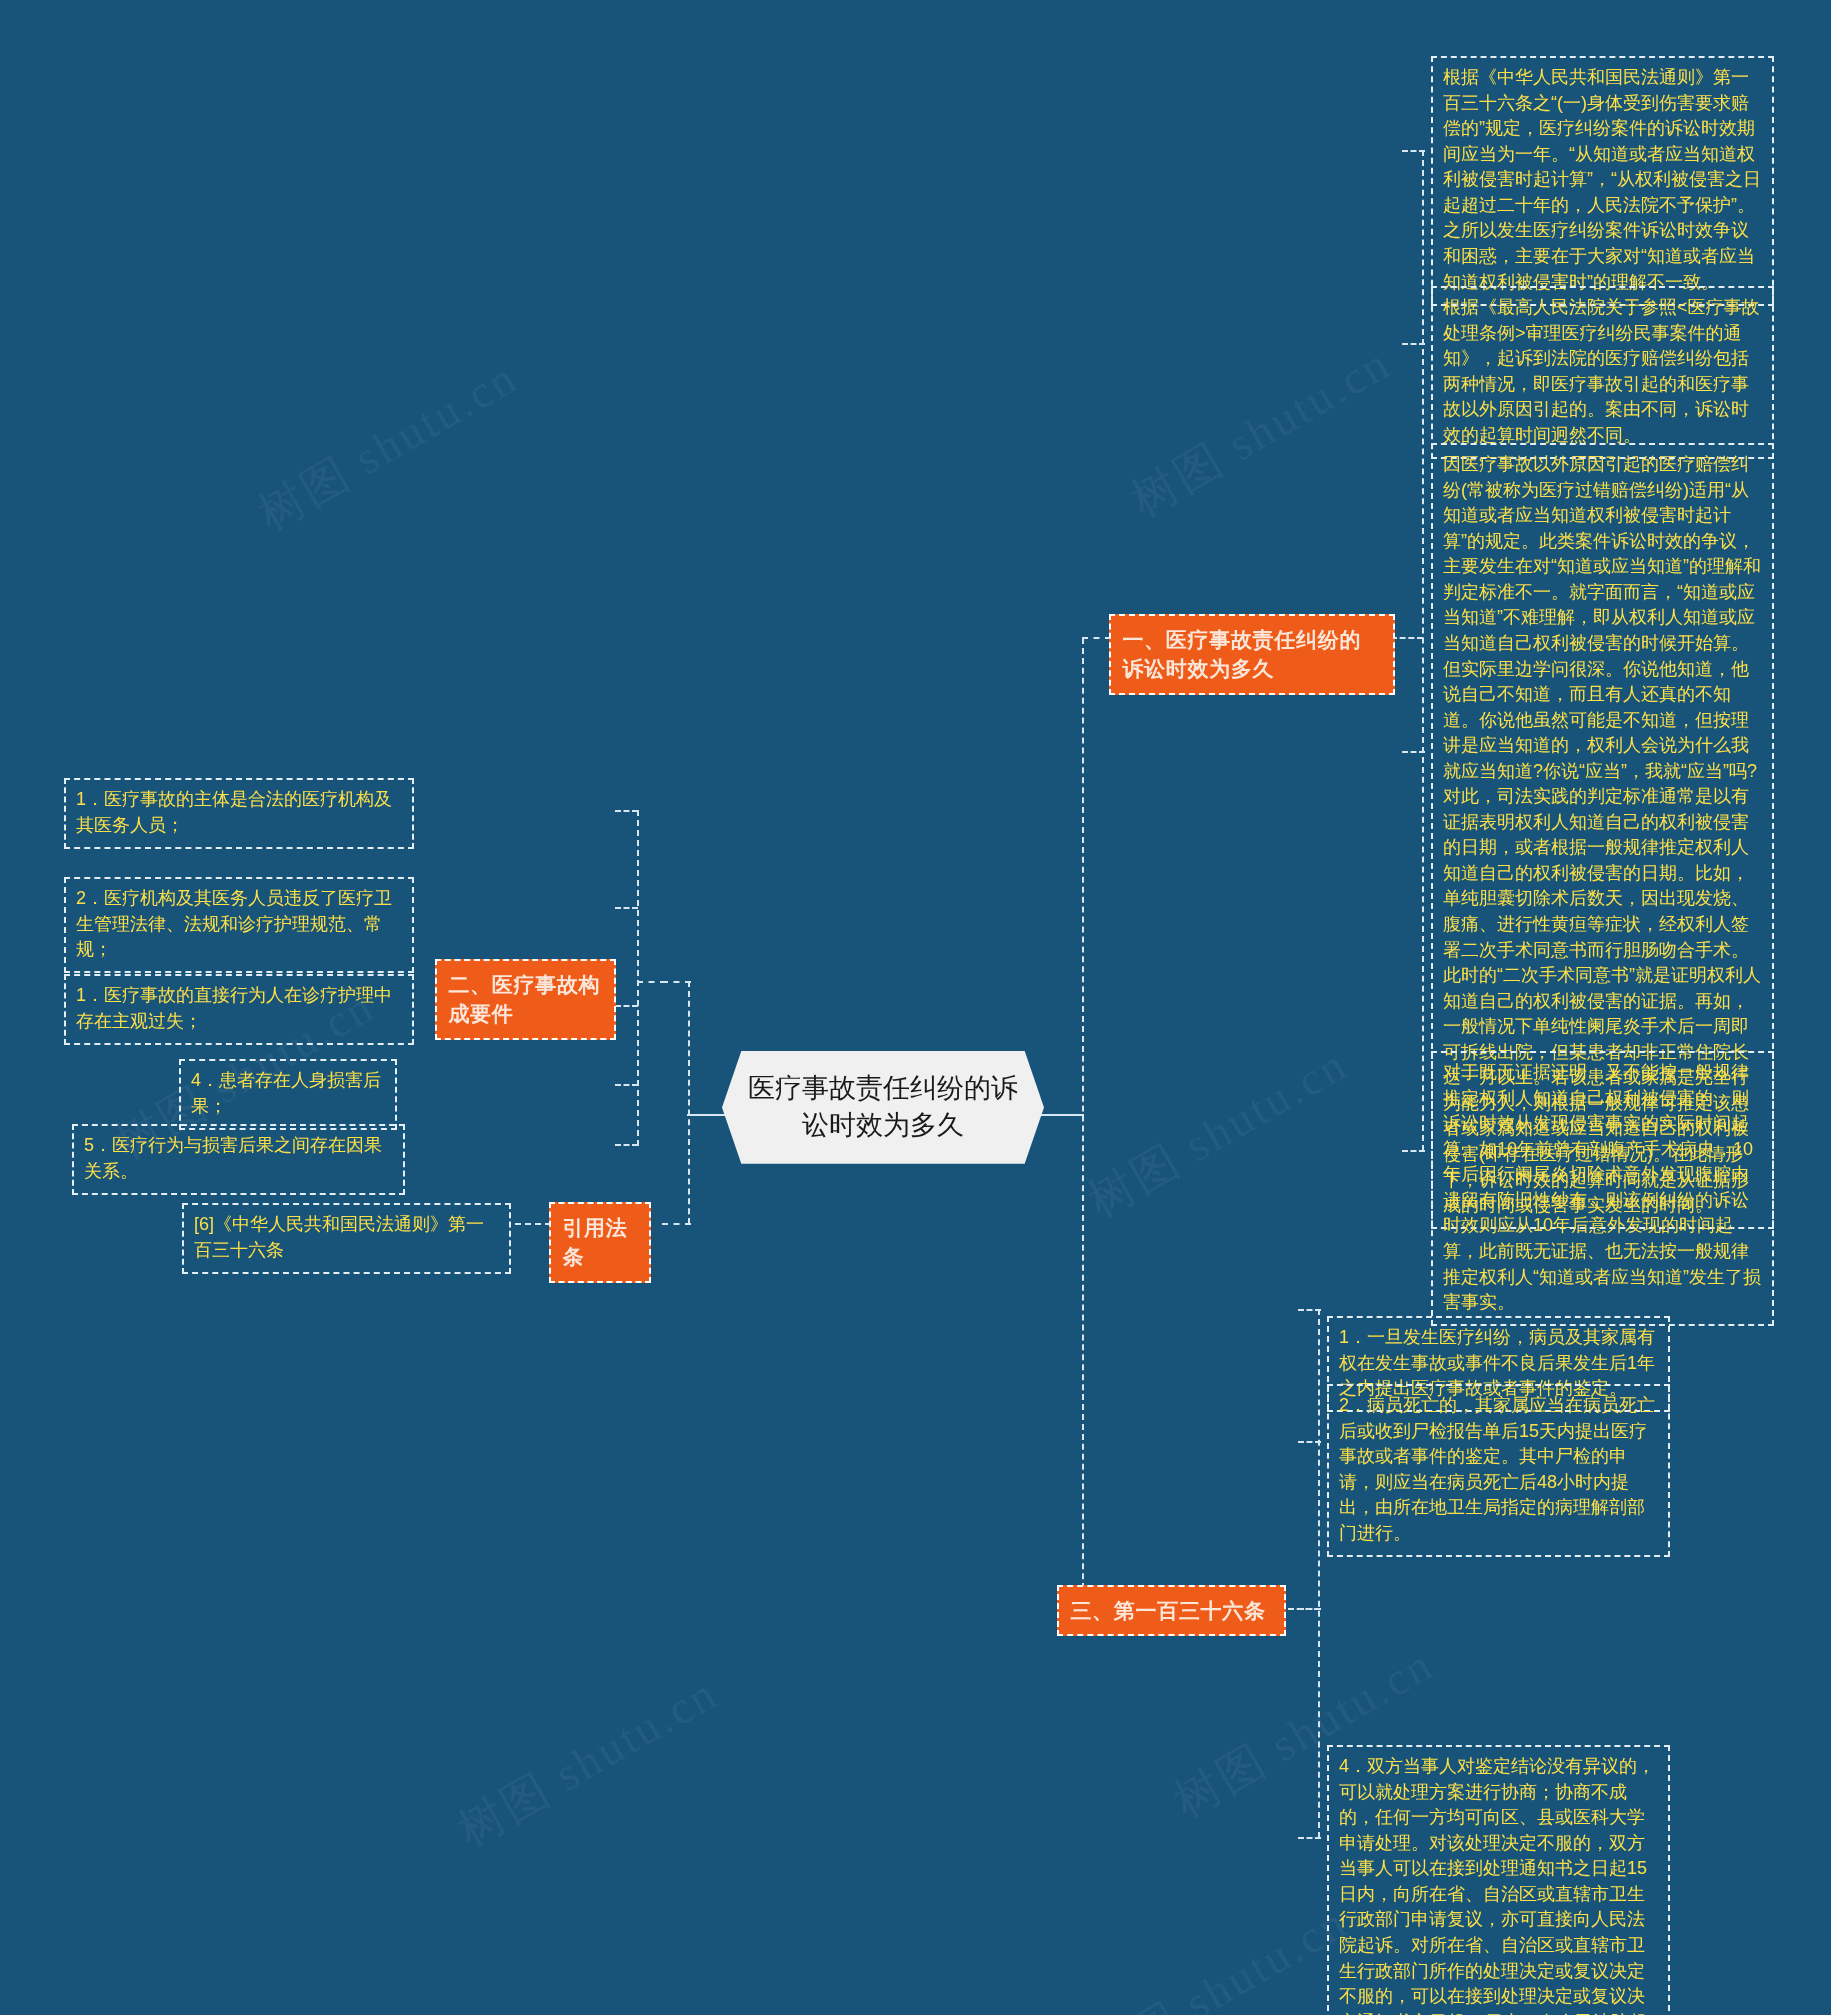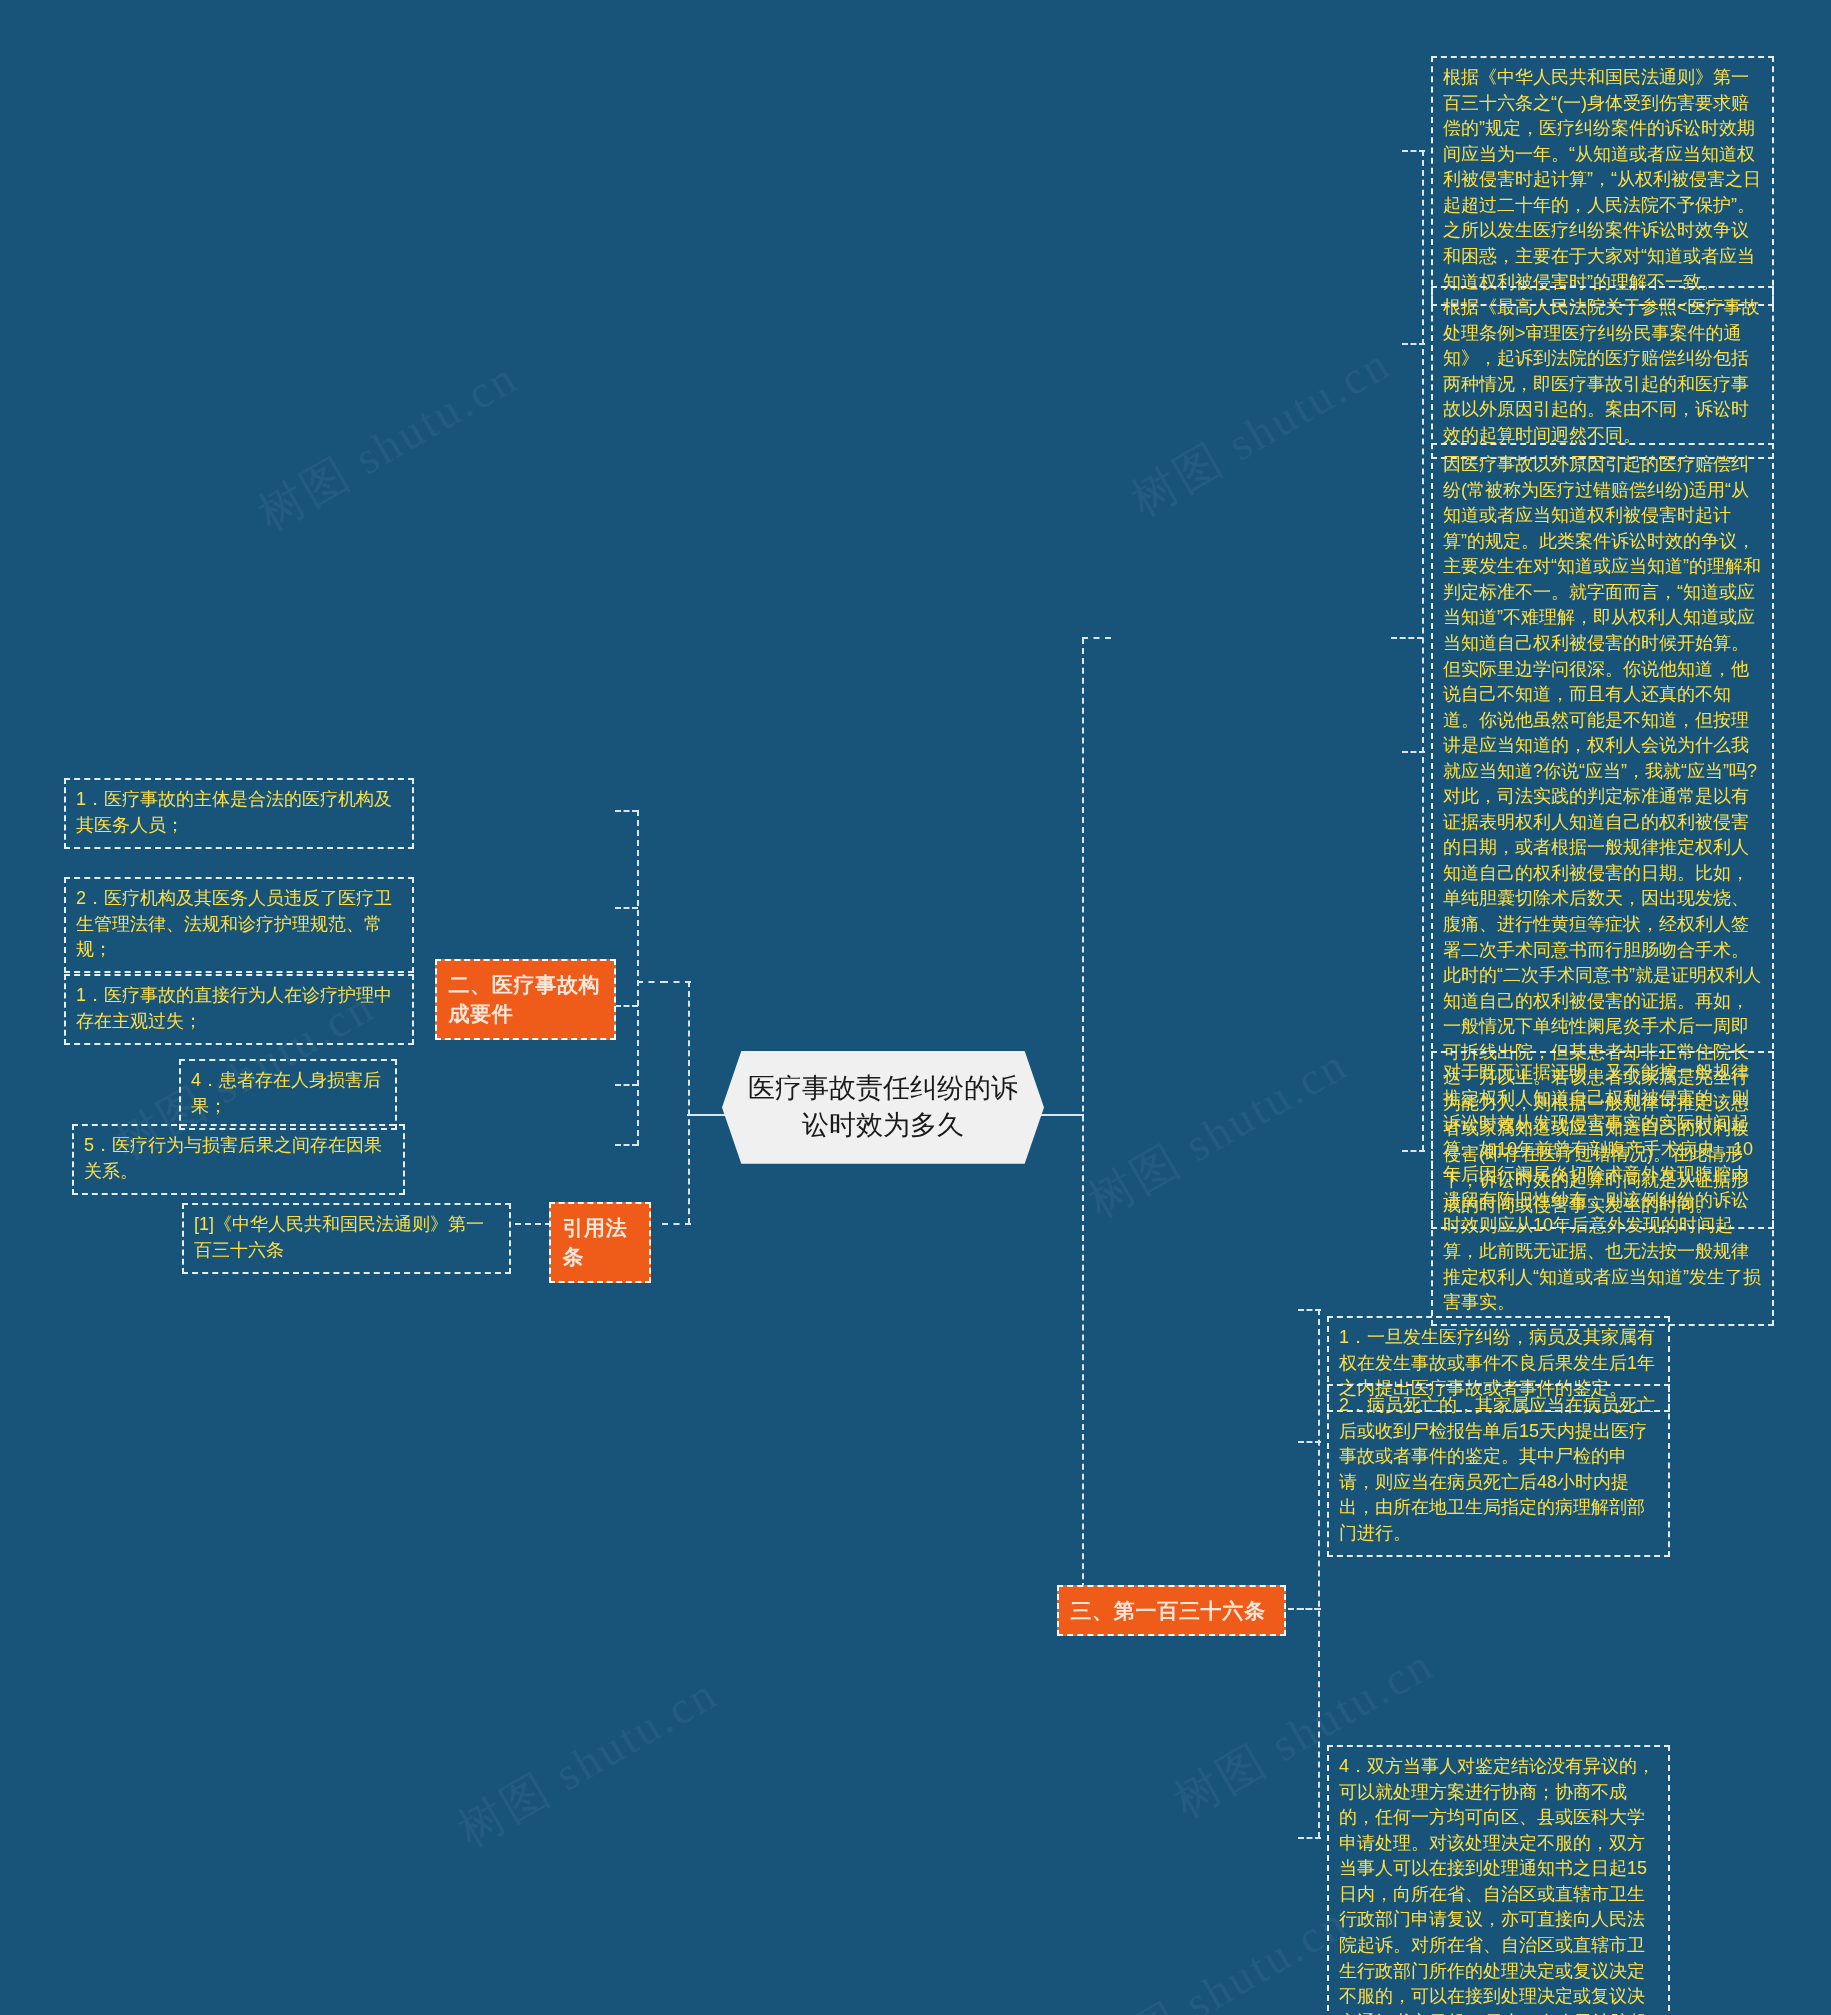--- a/index.html
+++ b/index.html
@@ -111,20 +111,21 @@
   <div class="line h-dash" style="left:615px; top:810px; width:23px;"></div>
   <div class="line h-dash" style="left:615px; top:907px; width:23px;"></div>
   <div class="line h-dash" style="left:615px; top:1005px; width:23px;"></div>
   <div class="line h-dash" style="left:615px; top:1084px; width:23px;"></div>
   <div class="line h-dash" style="left:615px; top:1144px; width:23px;"></div>
 
   <div class="line h-dash" style="left:515px; top:1223px; width:36px;"></div>
 
   <div class="node root" style="left:722px; top:1051px; width:322px;">医疗事故责任纠纷的诉讼时效为多久</div>
 
+  <div class="node branch" style="left:1109px; top:614px; width:286px;">一、医疗事故责任纠纷的诉讼时效为多久</div>
 
   <div class="node leaf" style="left:1431px; top:56px; width:343px;">根据《中华人民共和国民法通则》第一百三十六条之“(一)身体受到伤害要求赔偿的”规定，医疗纠纷案件的诉讼时效期间应当为一年。“从知道或者应当知道权利被侵害时起计算”，“从权利被侵害之日起超过二十年的，人民法院不予保护”。之所以发生医疗纠纷案件诉讼时效争议和困惑，主要在于大家对“知道或者应当知道权利被侵害时”的理解不一致。</div>
 
   <div class="node leaf" style="left:1431px; top:286px; width:343px;">根据《最高人民法院关于参照&lt;医疗事故处理条例&gt;审理医疗纠纷民事案件的通知》，起诉到法院的医疗赔偿纠纷包括两种情况，即医疗事故引起的和医疗事故以外原因引起的。案由不同，诉讼时效的起算时间迥然不同。</div>
 
   <div class="node leaf" style="left:1431px; top:443px; width:343px;">因医疗事故以外原因引起的医疗赔偿纠纷(常被称为医疗过错赔偿纠纷)适用“从知道或者应当知道权利被侵害时起计算”的规定。此类案件诉讼时效的争议，主要发生在对“知道或应当知道”的理解和判定标准不一。就字面而言，“知道或应当知道”不难理解，即从权利人知道或应当知道自己权利被侵害的时候开始算。但实际里边学问很深。你说他知道，他说自己不知道，而且有人还真的不知道。你说他虽然可能是不知道，但按理讲是应当知道的，权利人会说为什么我就应当知道?你说“应当”，我就“应当”吗?对此，司法实践的判定标准通常是以有证据表明权利人知道自己的权利被侵害的日期，或者根据一般规律推定权利人知道自己的权利被侵害的日期。比如，单纯胆囊切除术后数天，因出现发烧、腹痛、进行性黄疸等症状，经权利人签署二次手术同意书而行胆肠吻合手术。此时的“二次手术同意书”就是证明权利人知道自己的权利被侵害的证据。再如，一般情况下单纯性阑尾炎手术后一周即可拆线出院，但某患者却非正常住院长达一月以上。若该患者或家属是完全行为能力人，则根据一般规律可推定该患者或家属知道或应当知道自己的权利被侵害(即存在医疗过错情况)。在此情形下，诉讼时效的起算时间就是从证据形成的时间或侵害事实发生的时间。</div>
 
   <div class="node leaf" style="left:1431px; top:1051px; width:343px;">对于既无证据证明，又不能按一般规律推定权利人知道自己权利被侵害的，则诉讼时效从发现侵害事实的实际时间起算。如10年前曾有剖腹产手术病史，10年后因行阑尾炎切除术意外发现腹腔内遗留有陈旧性纱布，则该例纠纷的诉讼时效则应从10年后意外发现的时间起算，此前既无证据、也无法按一般规律推定权利人“知道或者应当知道”发生了损害事实。</div>
 
   <div class="node branch" style="left:435px; top:959px; width:181px;">二、医疗事故构成要件</div>
@@ -134,21 +135,21 @@
   <div class="node leaf" style="left:64px; top:877px; width:350px;">2．医疗机构及其医务人员违反了医疗卫生管理法律、法规和诊疗护理规范、常规；</div>
 
   <div class="node leaf" style="left:64px; top:974px; width:350px;">1．医疗事故的直接行为人在诊疗护理中存在主观过失；</div>
 
   <div class="node leaf" style="left:179px; top:1059px; width:218px;">4．患者存在人身损害后果；</div>
 
   <div class="node leaf" style="left:72px; top:1124px; width:333px;">5．医疗行为与损害后果之间存在因果关系。</div>
 
   <div class="node branch" style="left:549px; top:1202px; width:102px;">引用法条</div>
 
-  <div class="node leaf" style="left:182px; top:1203px; width:329px;">[1]《中华人民共和国民法通则》第一百三十六条</div>
+  <div class="node leaf" style="left:182px; top:1203px; width:329px;">[6]《中华人民共和国民法通则》第一百三十六条</div>
 
   <div class="node branch" style="left:1057px; top:1585px; width:229px;">三、第一百三十六条</div>
 
   <div class="node leaf" style="left:1327px; top:1316px; width:343px;">1．一旦发生医疗纠纷，病员及其家属有权在发生事故或事件不良后果发生后1年之内提出医疗事故或者事件的鉴定。</div>
 
   <div class="node leaf" style="left:1327px; top:1384px; width:343px;">2．病员死亡的，其家属应当在病员死亡后或收到尸检报告单后15天内提出医疗事故或者事件的鉴定。其中尸检的申请，则应当在病员死亡后48小时内提出，由所在地卫生局指定的病理解剖部门进行。</div>
 
 
   <div class="node leaf" style="left:1327px; top:1745px; width:343px;">4．双方当事人对鉴定结论没有异议的，可以就处理方案进行协商；协商不成的，任何一方均可向区、县或医科大学申请处理。对该处理决定不服的，双方当事人可以在接到处理通知书之日起15日内，向所在省、自治区或直辖市卫生行政部门申请复议，亦可直接向人民法院起诉。对所在省、自治区或直辖市卫生行政部门所作的处理决定或复议决定不服的，可以在接到处理决定或复议决定通知书之日起15日内，向人民法院起诉。</div>
 

